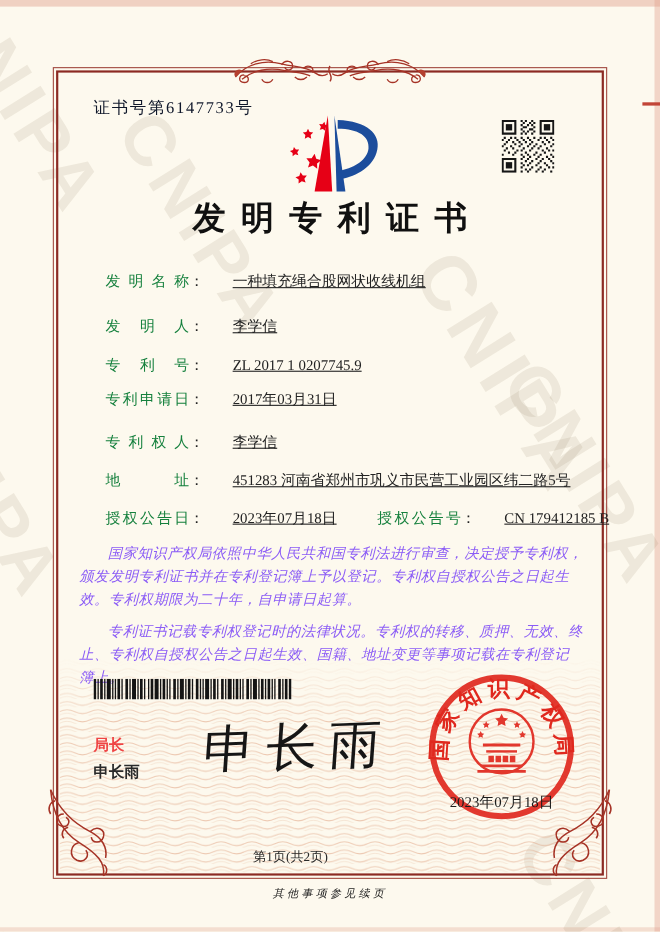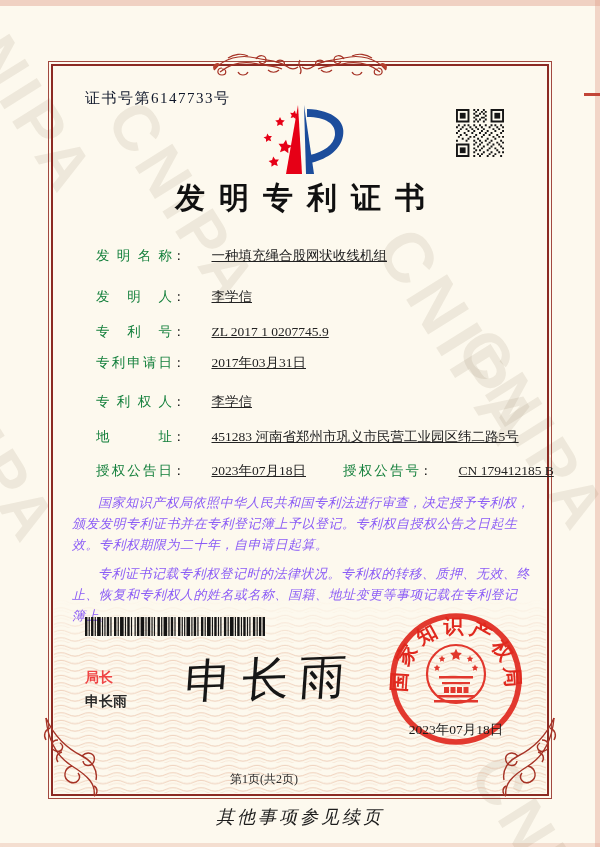--- a/index.html
+++ b/index.html
@@ -66,21 +66,21 @@
   .sig-title{left:85px;top:669px;font-family:"Liberation Sans","DejaVu Sans",sans-serif;
     font-size:14px;font-weight:bold;color:#ef4444;}
   .sig-name{left:85px;top:693px;font-family:"Liberation Sans","DejaVu Sans",sans-serif;
     font-size:14px;font-weight:bold;color:#2a2a2a;}
   .autograph{left:185px;top:648px;font-size:47px;letter-spacing:10px;font-weight:500;
     color:#161616;transform:rotate(-2deg) skewX(-6deg);}
   
   .seal{left:388px;top:611px;}
   
   .page-num{left:0;top:771px;width:528px;text-align:center;font-size:12px;color:#2b2b2b;}
-  .foot-note{left:0;top:805px;width:600px;text-align:center;font-size:18px;
+  .foot-note{left:0;top:805px;width:600px;text-align:center;font-size:10px;
     letter-spacing:3px;font-style:italic;color:#1d1d1d;}
 </style>
 </head>
 <body>
 
 <div class="sheet">
 
   <div class="abs edge-top"></div>
   <div class="abs edge-right"></div>
   <div class="abs edge-bottom"></div>
@@ -196,21 +196,21 @@
   </div>
   <div class="abs row r5">
     <span class="flabel">地址</span><span>：</span><span class="fvalue">451283 河南省郑州市巩义市民营工业园区纬二路5号</span>
   </div>
   <div class="abs row r6">
     <span class="flabel">授权公告日</span><span>：</span><span class="fvalue">2023年07月18日</span><span class="grp2"><span class="flabel">授权公告号</span><span>：</span><span class="fvalue">CN 179412185 B</span></span>
   </div>
 
   <div class="abs paras">
     <p>国家知识产权局依照中华人民共和国专利法进行审查，决定授予专利权，颁发发明专利证书并在专利登记簿上予以登记。专利权自授权公告之日起生效。专利权期限为二十年，自申请日起算。</p>
-    <p>专利证书记载专利权登记时的法律状况。专利权的转移、质押、无效、终止、恢复和专利权人的姓名或名称、国籍、地址变更等事项记载在专利登记簿上。</p>
+    <p>专利证书记载专利权登记时的法律状况。专利权的转移、质押、无效、终止、专利权自授权公告之日起生效、国籍、地址变更等事项记载在专利登记簿上。</p>
   </div>
 
   <svg class="abs barcode" width="180" height="19" viewBox="0 0 149 19" preserveAspectRatio="none" xmlns="http://www.w3.org/2000/svg">
     <path fill="#141414" d="M0 0h2v19h-2z M3 0h1v19h-1z M5 0h2v19h-2z M8 0h1v19h-1z M10 0h3v19h-3z M14 0h1v19h-1z M16 0h1v19h-1z M18 0h2v19h-2z M21 0h1v19h-1z M24 0h2v19h-2z M27 0h1v19h-1z M29 0h3v19h-3z M33 0h1v19h-1z M35 0h2v19h-2z M38 0h1v19h-1z M41 0h1v19h-1z M43 0h2v19h-2z M46 0h3v19h-3z M50 0h1v19h-1z M52 0h2v19h-2z M55 0h1v19h-1z M57 0h1v19h-1z M60 0h2v19h-2z M63 0h1v19h-1z M65 0h3v19h-3z M69 0h1v19h-1z M71 0h2v19h-2z M74 0h1v19h-1z M77 0h2v19h-2z M80 0h1v19h-1z M82 0h1v19h-1z M84 0h3v19h-3z M88 0h1v19h-1z M90 0h2v19h-2z M93 0h1v19h-1z M96 0h2v19h-2z M99 0h1v19h-1z M101 0h3v19h-3z M105 0h1v19h-1z M107 0h2v19h-2z M110 0h1v19h-1z M112 0h1v19h-1z M115 0h2v19h-2z M118 0h1v19h-1z M120 0h3v19h-3z M124 0h1v19h-1z M126 0h2v19h-2z M129 0h1v19h-1z M131 0h2v19h-2z M134 0h1v19h-1z M136 0h1v19h-1z M139 0h2v19h-2z M142 0h1v19h-1z M144 0h2v19h-2z M147 0h2v19h-2z"></path>
   </svg>
 
   <div class="abs sig-title">局长</div>
   <div class="abs sig-name">申长雨</div>
   <div class="abs autograph">申长雨</div>
 

